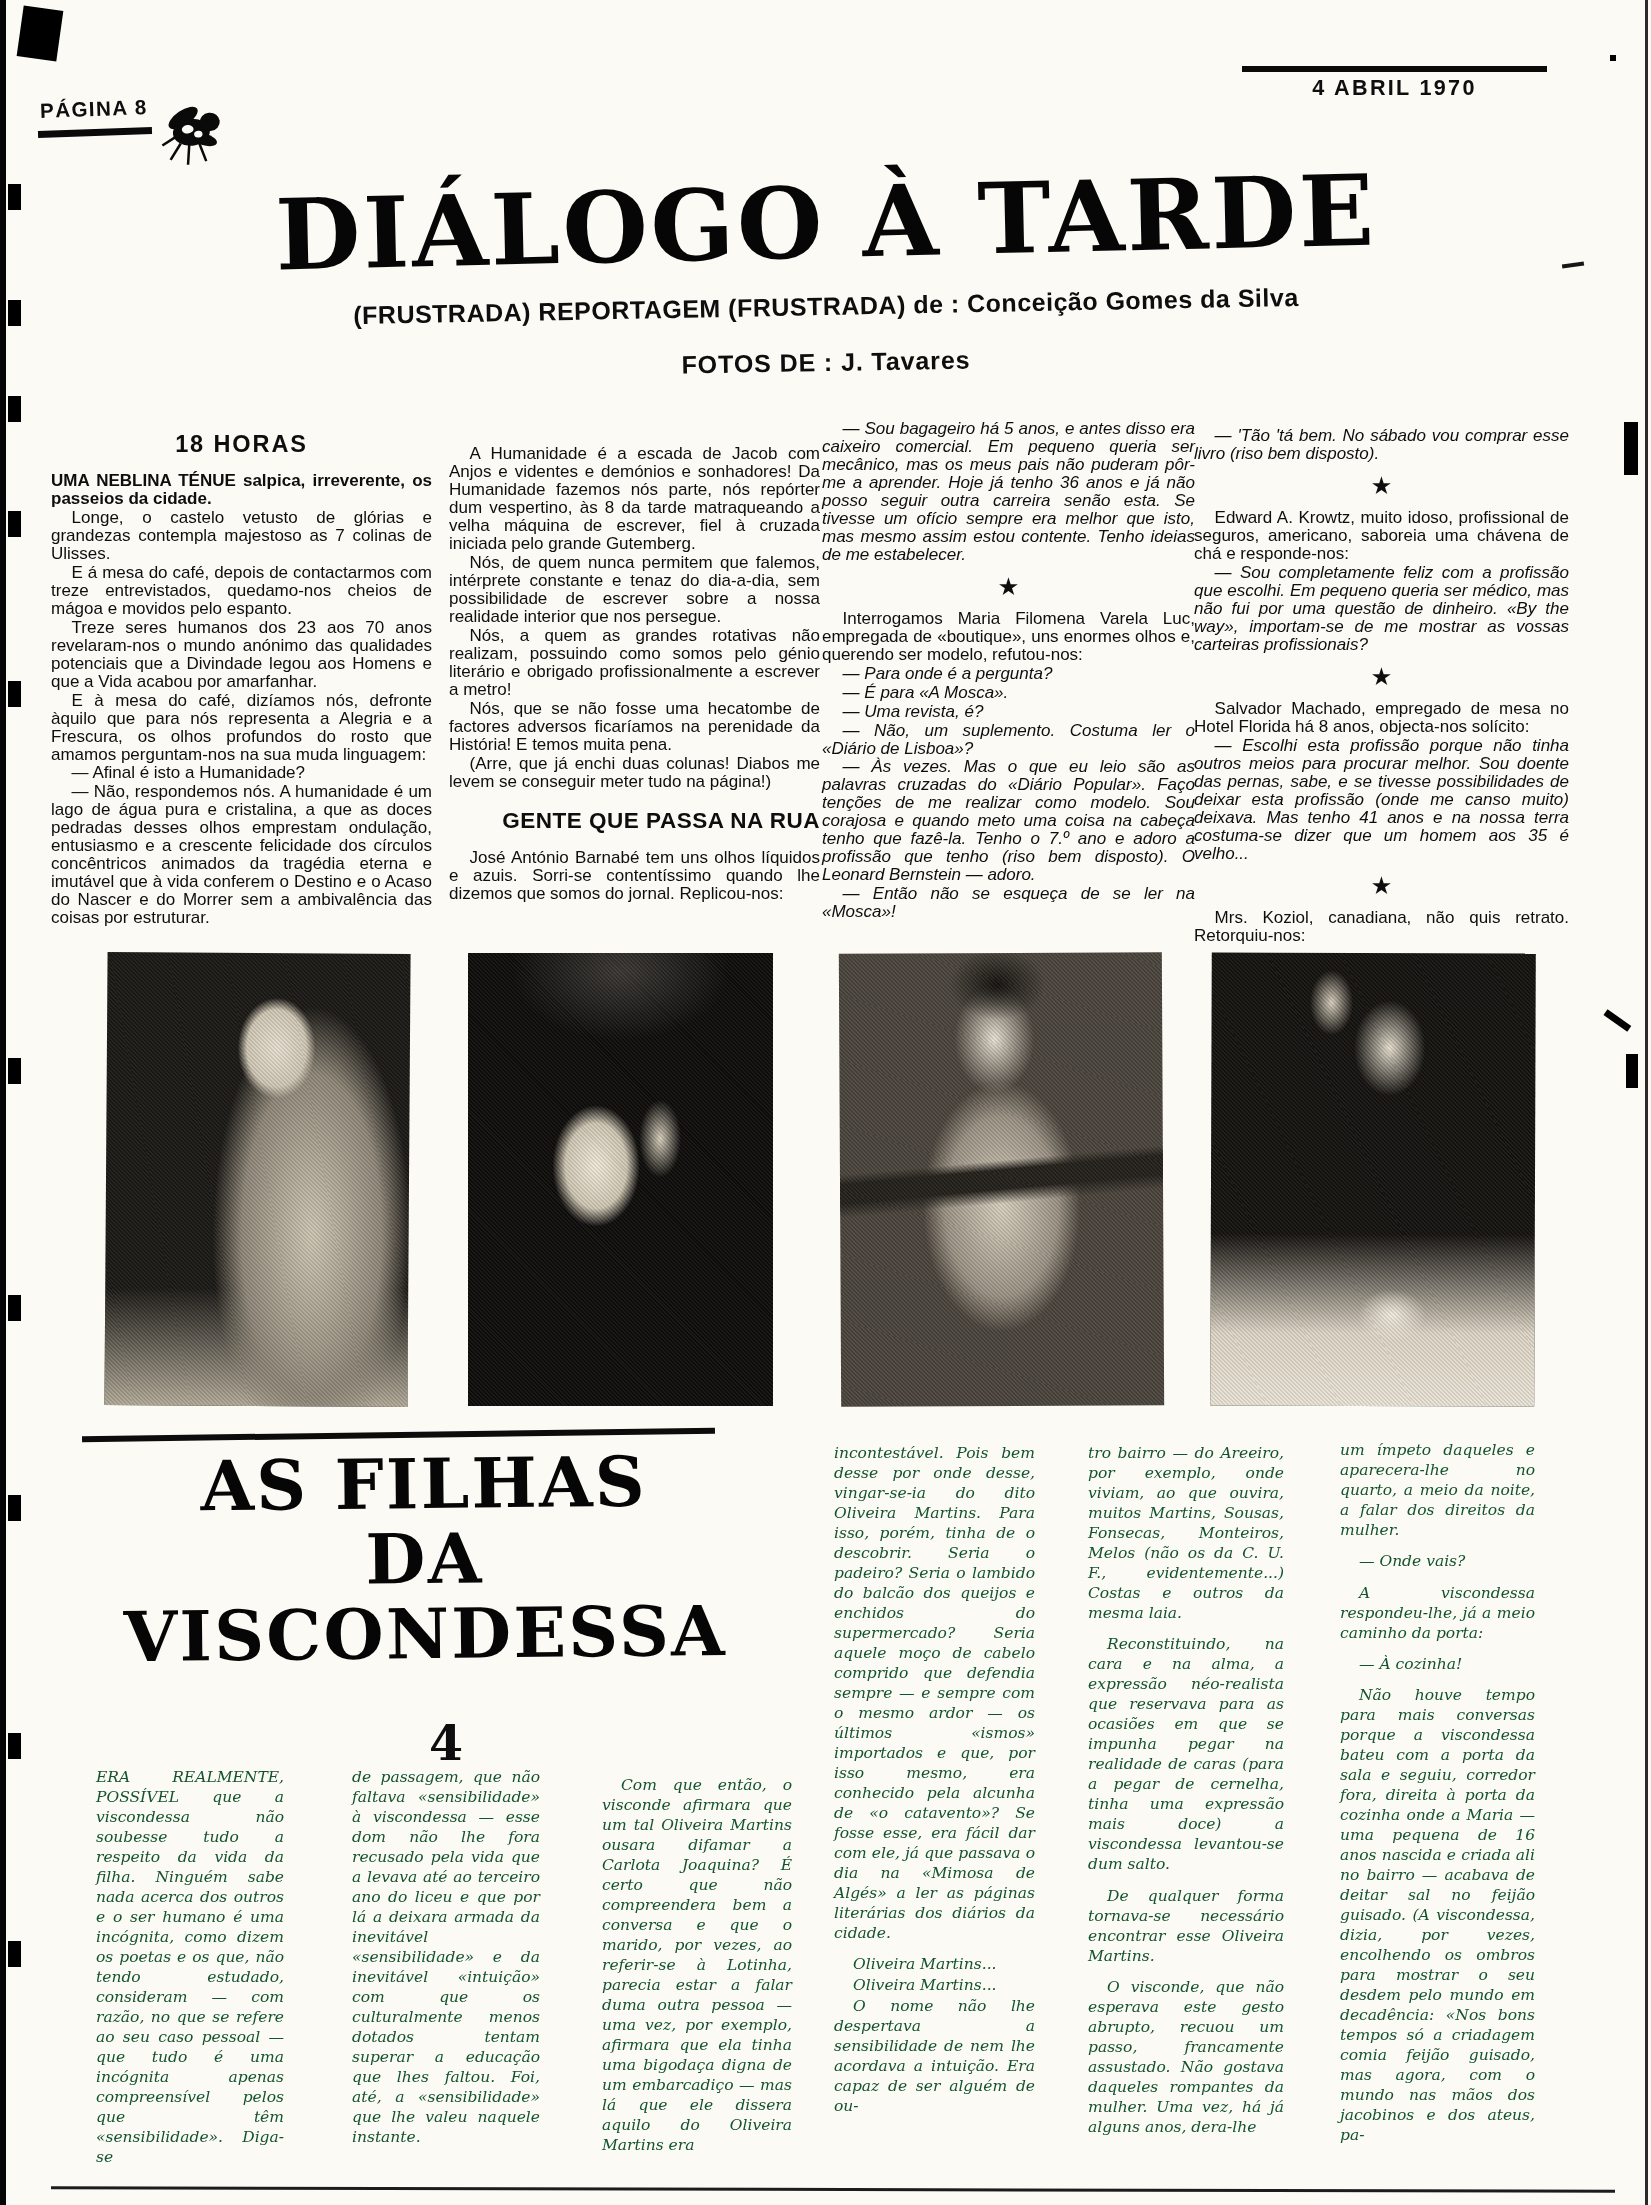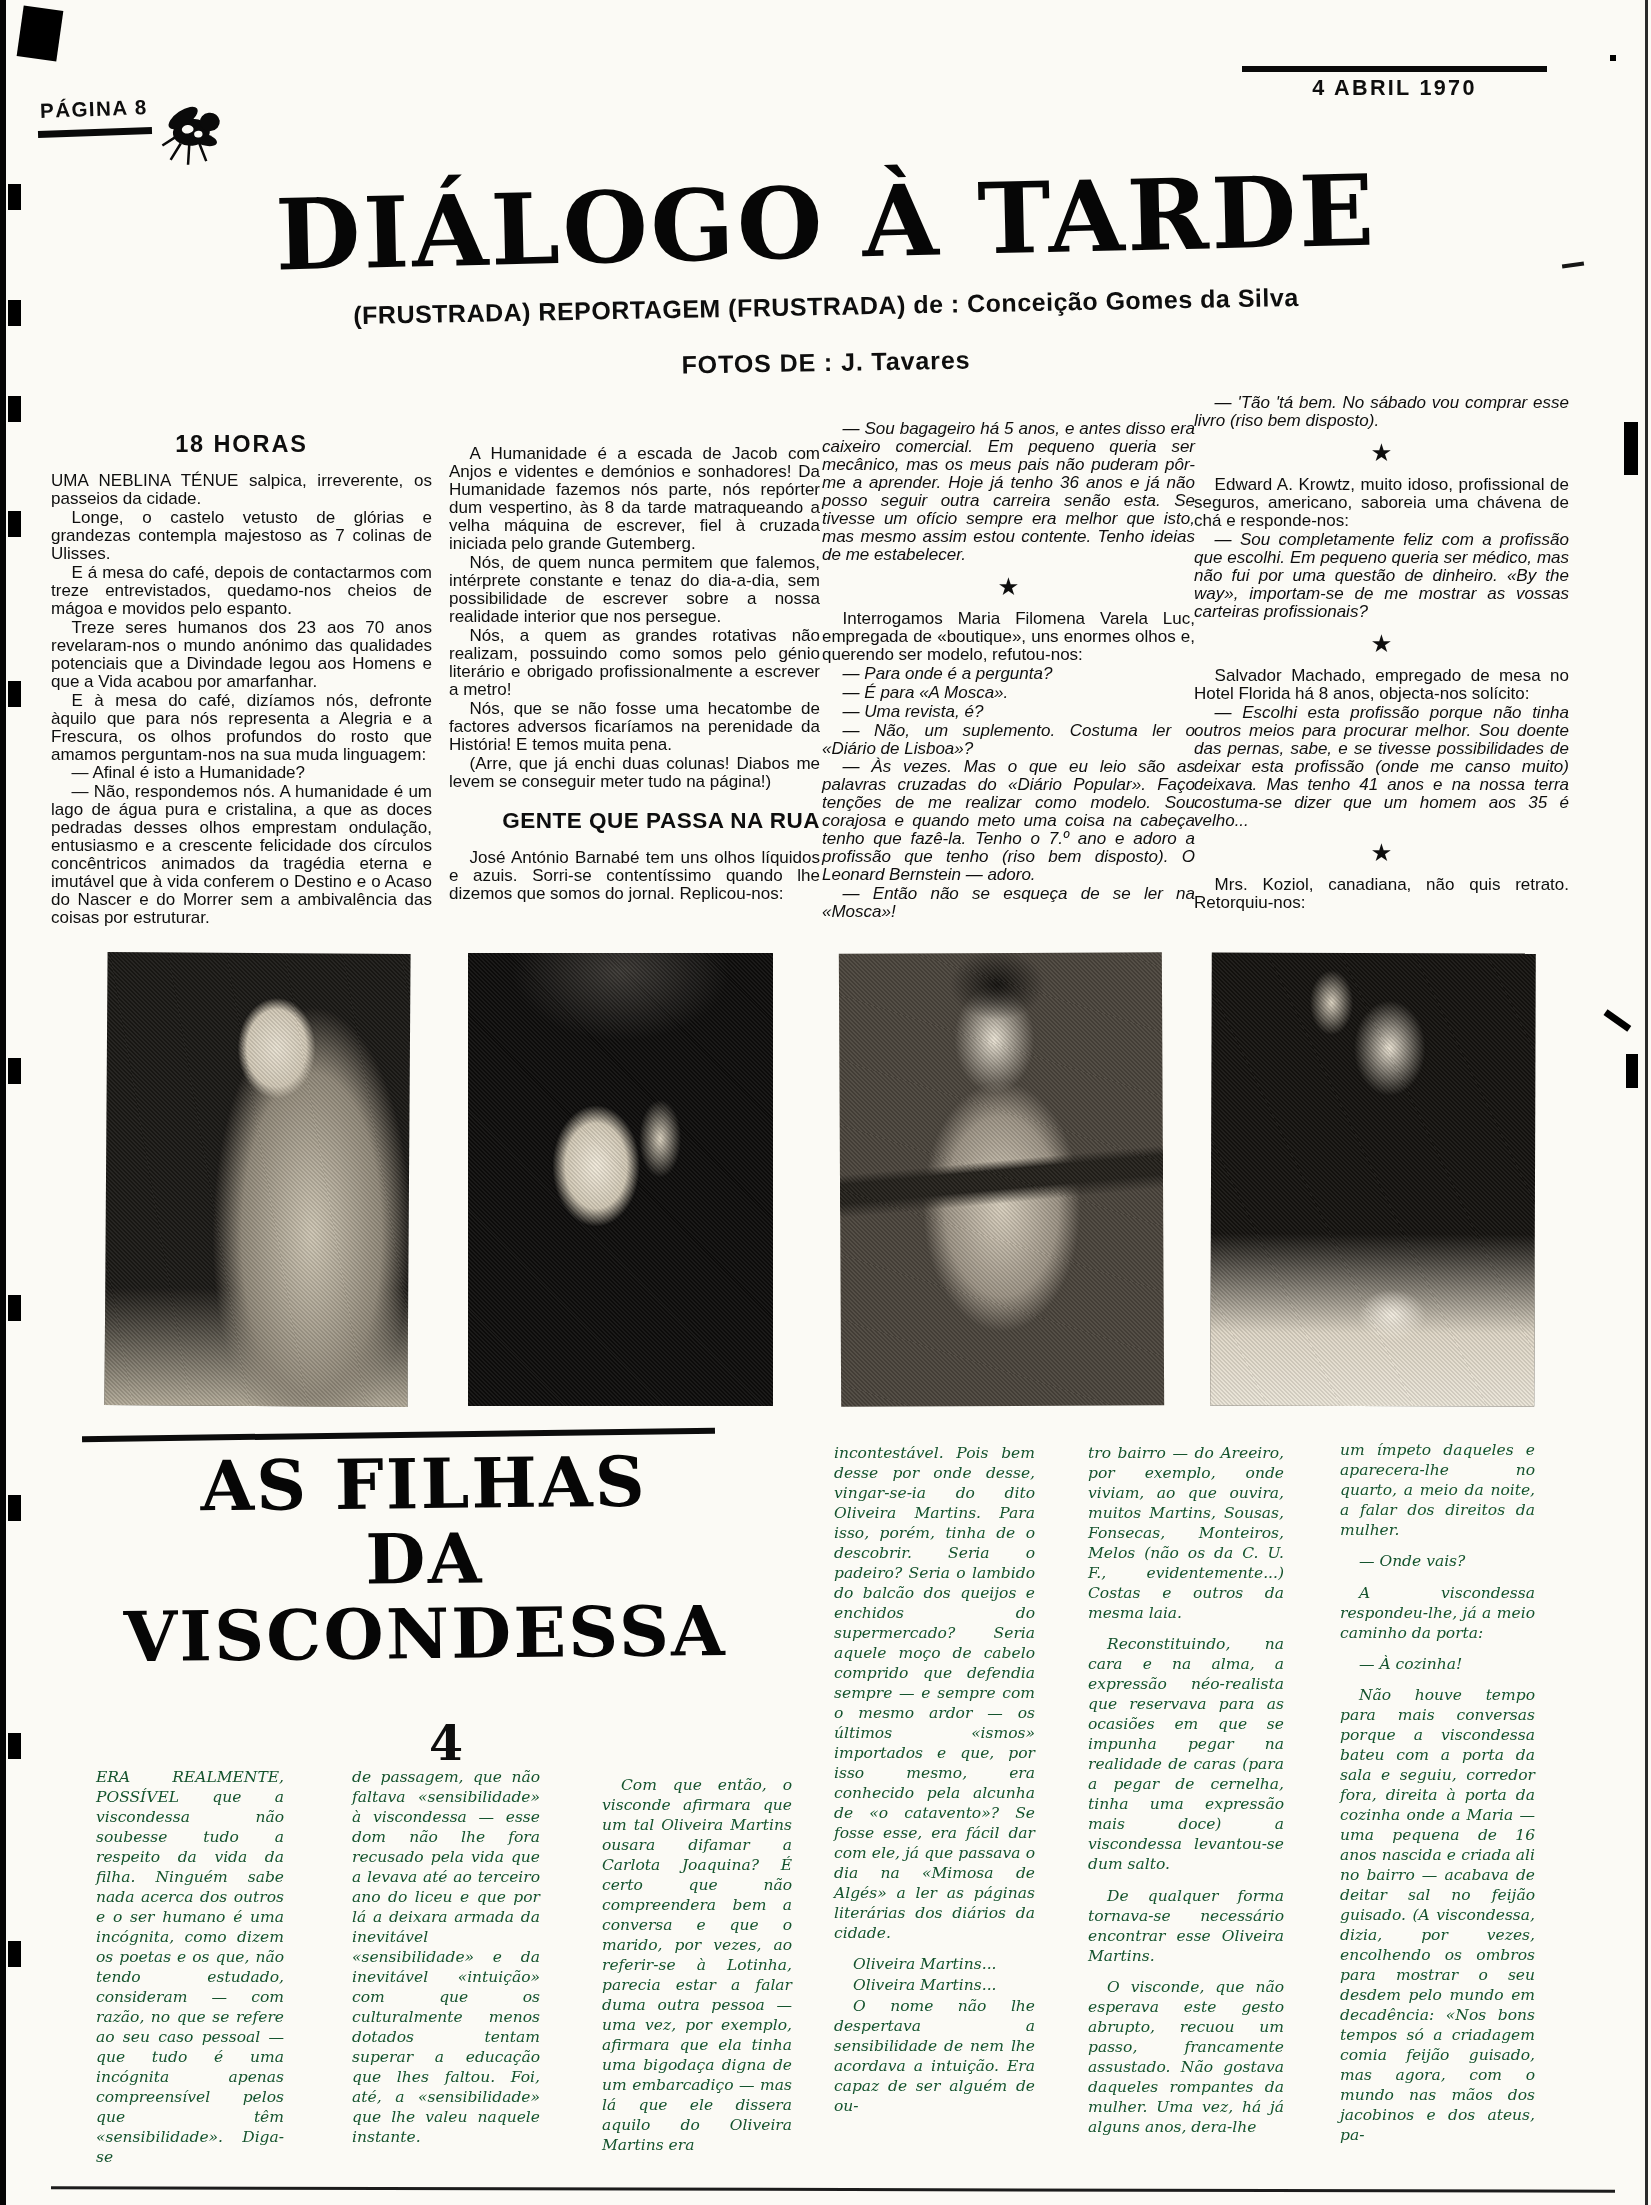--- a/index.html
+++ b/index.html
@@ -30,29 +30,29 @@
     position:absolute;left:141px;top:292px;width:1370px;text-align:center;
     font-size:25px;font-weight:bold;transform:rotate(-1.1deg);letter-spacing:0.5px;
   }
   .photocredit{
     position:absolute;left:141px;top:348px;width:1370px;text-align:center;
     font-size:25px;font-weight:bold;transform:rotate(-1deg);letter-spacing:0.9px;
   }
   
   .tcol{position:absolute;font-size:17px;line-height:18px;text-align:justify;}
   .tcol p{margin:0 0 0.9px 0;text-indent:20.6px;}
-  .tcol p.noind{text-indent:0;}
+  .tcol p.noind{text-indent:0;font-weight:bold;}
   .tcol .it{font-style:italic;}
   .colhead{font-size:23.5px;font-weight:bold;text-align:center;letter-spacing:1.9px;margin:0 0 19px 0;text-indent:0;}
   .subhead{font-size:22.5px;font-weight:bold;text-align:right;letter-spacing:0.5px;margin:21.6px 0 19px 0;text-indent:0;}
   .star{text-align:center;font-size:24.4px;margin:14px 0;text-indent:0;}
   #col1{left:51px;top:435px;width:381px;}
   #col2{left:449px;top:445px;width:371px;}
   #col3{left:822px;top:420px;width:373px;}
-  #col4{left:1194px;top:394px;width:375px;}
+  #col4{left:1194px;top:427px;width:375px;}
   
   .photo{position:absolute;top:953px;height:453px;overflow:hidden;background:#161412;}
   .photo::after{content:"";position:absolute;inset:0;
     background:repeating-linear-gradient(45deg,rgba(255,255,255,.06) 0 1.4px,rgba(0,0,0,.10) 1.4px 2.8px);}
   #photo1{left:106px;width:303px;transform:rotate(.4deg);
     background:
       radial-gradient(ellipse 54px 70px at 56% 21%, #e7e0d1 0%, #cfc6b4 55%, rgba(0,0,0,0) 72%),
       radial-gradient(ellipse 127px 291px at 68% 62%, #cdc5b3 0%, #8f8778 55%, rgba(0,0,0,0) 78%),
       linear-gradient(to top, #b3ab99 0%, rgba(0,0,0,0) 26%),
       #1a1815;}

